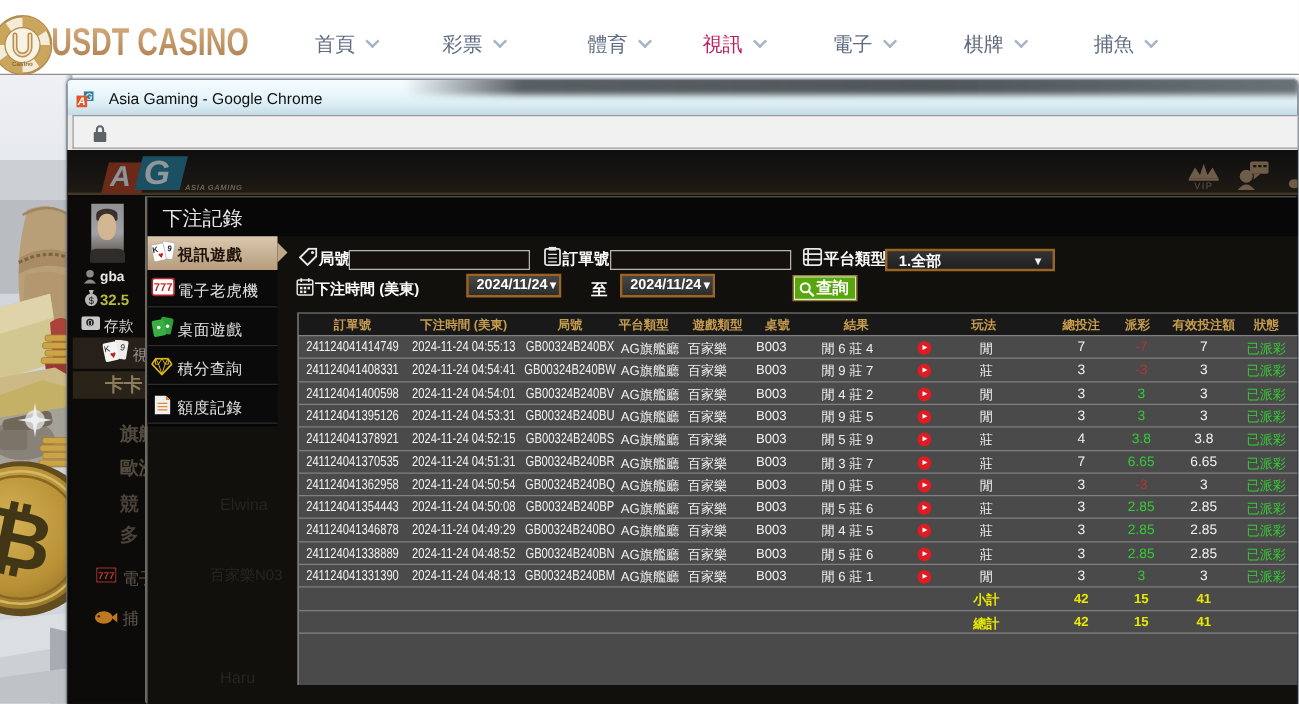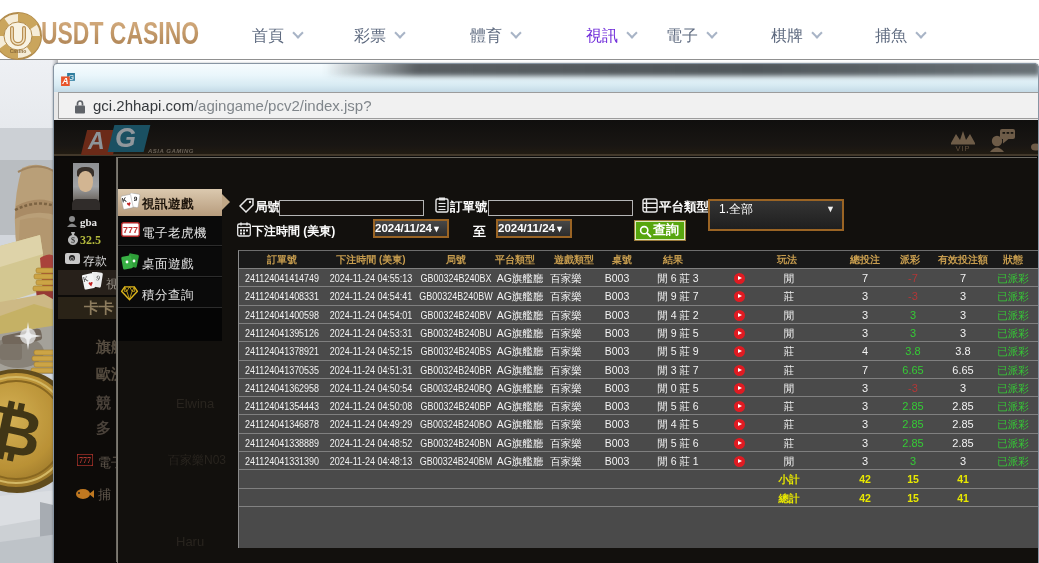--- a/index.html
+++ b/index.html
@@ -23,37 +23,37 @@
 #wtitle{position:absolute;left:33px;top:8px;font-size:12.5px;color:#101010;}
 #addrbar{position:absolute;left:0;top:28px;width:984px;height:28px;background:#e8e8e8;}
 #addrbox{position:absolute;left:4px;top:0;width:980px;height:27px;background:#f1f1f1;border:1px solid #9c9c9c;border-right:none;}
 #urltxt{position:absolute;left:39px;top:5px;font-size:15px;color:#35393d;}
 #urltxt span{color:#80868b;}
 #lock{position:absolute;left:20px;top:7px;}
 #page{position:absolute;left:0;top:56px;width:984px;height:443px;background:#0b0a09;overflow:hidden;}
 #agbar{position:absolute;left:0;top:0;width:984px;height:36px;background:linear-gradient(180deg,#100f0e,#191613 75%,#211b12);border-bottom:2px solid #42382a;}
 #agtext{position:absolute;left:94px;top:28px;font-size:6px;color:#6b6257;letter-spacing:0.5px;font-style:italic;font-weight:bold;}
 .topico{position:absolute;color:#74604b;}
-#sidebar{position:absolute;left:4px;top:38px;width:60px;height:405px;background:#0d0b09;overflow:hidden;color:#ddd;font-family:Liberation Serif, serif;}
+#sidebar{position:absolute;left:4px;top:38px;width:60px;height:405px;background:#0d0b09;overflow:hidden;color:#ddd;}
 #dialog{position:absolute;left:63px;top:38px;width:921px;height:405px;background:#12100d;border-left:1px solid #7d7a72;box-shadow:-1px -1px 0 #6e6b64;}
 #dlgtitle{position:absolute;left:0;top:0;width:921px;height:31px;background:#070707;color:#e8e8e8;font-size:16px;}
 #dlgtitle span{position:absolute;left:12px;top:7px;}
 #menu{position:absolute;left:0;top:31px;width:104px;height:152px;background:#050505;}
 .mi{position:absolute;left:0;width:104px;height:30px;background:#0a0a0a;border-bottom:1px solid #2c2c2c;color:#e3e3e3;font-size:12.5px;}
 .mi .lbl{position:absolute;left:24px;top:9px;white-space:nowrap;letter-spacing:0.5px;}
 .mi.sel{background:linear-gradient(180deg,#dbc9af,#b79c7d);color:#1c130a;font-weight:bold;height:27px;border-bottom:none;}
 .mi.sel .lbl{top:7px;}
 .mi.sel:after{content:"";position:absolute;right:-8px;top:5px;border-left:8px solid #c0a786;border-top:8px solid transparent;border-bottom:8px solid transparent;}
 .mico{position:absolute;left:3px;top:6px;}
 .mi.sel .mico{top:4px;}
 #content{position:absolute;left:104px;top:31px;width:817px;height:374px;color:#fff;}
 .flabel{position:absolute;font-size:12.5px;font-weight:bold;white-space:nowrap;color:#fdfdfd;}
 .fico{position:absolute;}
 .finput{position:absolute;height:16px;width:145px;background:#15100c;border:1px solid #b5b5b5;}
-.dsel{position:absolute;width:76px;height:19px;background:linear-gradient(180deg,#474747,#2d2d2d);border:2px solid #9a6424;color:#fff;font-size:11.5px;font-weight:bold;text-align:left;line-height:15px;}
+.dsel{position:absolute;width:76px;height:19px;background:linear-gradient(180deg,#474747,#2d2d2d);border:2px solid #9a6424;color:#fff;font-size:11.5px;font-weight:bold;text-align:right;line-height:15px;}
 #qbtn{position:absolute;left:413px;top:32px;width:50px;height:19px;background:#57a60e;border:1px solid #ddecc0;outline:1px solid #9a7a3a;color:#fff;font-size:13px;font-weight:bold;line-height:16px;}
 #tbl{position:absolute;left:16px;top:61px;width:802px;height:298px;background:#4a4a4a;border-left:1px solid #8b8b8b;border-top:1px solid #6e6e6e;}
 #thead{position:absolute;left:0;top:0;width:800px;height:17px;background:#191919;color:#c69c4e;font-size:10px;font-weight:bold;}
 .hc{position:absolute;top:2px;text-align:center;white-space:nowrap;}
 .row{position:absolute;left:0;width:800px;height:19px;border-top:1px solid #808080;color:#f2f2f2;font-size:10.5px;}
 .rc{position:absolute;top:3px;text-align:center;white-space:nowrap;}
 .cond{font-size:11.5px;transform:scaleX(0.78);}
 .amt{font-size:11px;}
 .grn{color:#35cb35;}
 .red{color:#b23737;}
@@ -76,21 +76,21 @@
     <path d="M47 24a23 23 0 0 1-9 18l-8-11a9 9 0 0 0 3-7z" fill="#caa55c"></path>
     <circle cx="24" cy="24" r="14" fill="#f8f2e2" stroke="#b28c4e" stroke-width="1"></circle>
     <path d="M18 16v10a6 6 0 0 0 12 0V16" fill="none" stroke="#b98f52" stroke-width="4" stroke-linecap="round"></path>
     <path d="M18 16v10a6 6 0 0 0 12 0V16" fill="none" stroke="#f3e6c8" stroke-width="1.5" stroke-linecap="round"></path>
     <text x="24" y="41" font-size="5" fill="#8a6a3a" text-anchor="middle" font-weight="bold">Casino</text>
   </svg>
   <div id="logotext">USDT CASINO</div>
   <div class="nav" style="left:252px">首頁<span class="chev"></span></div>
   <div class="nav" style="left:354px">彩票<span class="chev"></span></div>
   <div class="nav" style="left:470px">體育<span class="chev"></span></div>
-  <div class="nav" style="left:586px;color:#6d28d9">視訊<span class="chev"></span></div>
+  <div class="nav" style="left:562px;color:#be185d">視訊<span class="chev"></span></div>
   <div class="nav" style="left:666px">電子<span class="chev"></span></div>
   <div class="nav" style="left:771px">棋牌<span class="chev"></span></div>
   <div class="nav" style="left:875px">捕魚<span class="chev"></span></div>
 </div>
 <div id="strip">
   <svg width="58" height="503" viewBox="0 0 58 503">
     <defs>
       <linearGradient id="sky" x1="0" y1="0" x2="0" y2="1">
         <stop offset="0" stop-color="#eef0f4"></stop>
           <stop offset="0.6" stop-color="#e6e9ed"></stop>
@@ -151,28 +151,28 @@
 
 <div id="win">
  <div id="titlebar">
    <div id="titlestreak"></div>
    <svg id="favicon" width="14" height="13" viewBox="0 0 16 15">
      <rect x="7" y="0" width="9" height="9" fill="#2e7d9e"></rect>
      <text x="11.5" y="7.8" font-size="9" font-weight="bold" font-style="italic" fill="#d8e8f0" text-anchor="middle">G</text>
      <rect x="0" y="4" width="10" height="11" fill="#e8542a"></rect>
      <text x="5" y="13" font-size="10" font-weight="bold" font-style="italic" fill="#fff" text-anchor="middle">A</text>
    </svg>
+   <div id="wtitle">Asia Gaming - Google Chrome</div>
  </div>
  <div id="addrbar">
       <div id="addrbox"></div>
    <svg id="lock" width="12" height="16" viewBox="0 0 12 16">
      <rect x="1" y="6.5" width="10" height="8" rx="1" fill="#5f6368"></rect>
      <path d="M3.5 6.5V4.5a2.5 2.5 0 0 1 5 0v2" fill="none" stroke="#5f6368" stroke-width="1.7"></path>
    </svg>
-   <div id="urltxt">gci.2hhapi.com<span>/agingame/pcv2/index.jsp?</span></div>
  </div>
  <div id="page">
    <div id="agbar">
      <div class="abs" style="left:30px;top:10px;width:32px;height:25px;background:#6b2a18;transform:skewX(-14deg)"></div>
      <div class="abs" style="left:57px;top:5px;width:36px;height:27px;background:#1a5062;transform:skewX(-14deg)"></div>
      <div class="abs" style="left:34px;top:8px;color:#8d9499;font-weight:bold;font-style:italic;font-size:23px;">A</div>
      <div class="abs" style="left:61px;top:3px;color:#90979c;font-weight:bold;font-style:italic;font-size:27px;">G</div>
      <div id="agtext">ASIA GAMING</div>
      <svg class="topico" style="left:896px;top:10px" width="26" height="22" viewBox="0 0 26 22">
        <path d="M1 13 L6 4 L10 10 L13 1 L16 10 L20 4 L25 13 Z" fill="#6e5c48"></path>
@@ -241,20 +241,23 @@
           <ellipse cx="9" cy="8" rx="7" ry="5" fill="#c07820"></ellipse>
           <path d="M15 8 l5 -4 0 8z" fill="#c07820"></path>
           <circle cx="5" cy="7" r="1" fill="#222"></circle>
         </svg>
      <div class="sbtx" style="left:40px;top:328px;font-size:13px;color:#5f564c;">捕</div>
    </div>
    <div id="dialog">
      <div class="ghost" style="left:58px;top:238px;font-size:13px;">Elwina</div>
      <div class="ghost" style="left:50px;top:294px;font-size:12px;">百家樂N03</div>
      <div class="ghost" style="left:58px;top:376px;font-size:13px;">Haru</div>
+     <div id="dlgtitle">
+          <span>下注記錄</span>
+        </div>
      <div id="menu">
        <div class="mi sel" style="top:0">
          <svg class="mico" width="20" height="19" viewBox="0 0 22 20">
            <rect x="9" y="0" width="11" height="15" rx="1.5" fill="#fff" stroke="#999" stroke-width="0.5" transform="rotate(9 14 7)"></rect>
            <text x="16" y="8" font-size="7" fill="#222" transform="rotate(9 14 7)" text-anchor="middle">9</text>
            <rect x="1" y="2" width="11" height="15" rx="1.5" fill="#fff" stroke="#999" stroke-width="0.5" transform="rotate(-12 6 9)"></rect>
            <text x="4" y="9" font-size="7" fill="#222" transform="rotate(-12 6 9)" text-anchor="middle">K</text>
            <text x="8" y="15" font-size="8" fill="#c02020" transform="rotate(-12 6 9)" text-anchor="middle">♥</text>
          </svg>
          <span class="lbl">視訊遊戲</span>
@@ -275,20 +278,32 @@
           </div>
        <div class="mi" style="top:58px">
          <svg class="mico" width="19" height="18" viewBox="0 0 19 18">
            <rect x="7" y="1" width="10" height="13" rx="1.5" fill="#2e9e38" transform="rotate(12 12 7)"></rect>
            <rect x="1" y="3" width="10" height="13" rx="1.5" fill="#38b044" transform="rotate(-10 6 9)"></rect>
            <circle cx="6" cy="9" r="1.4" fill="#fff"></circle>
               <circle cx="13" cy="8" r="1.4" fill="#fff"></circle>
          </svg>
          <span class="lbl">桌面遊戲</span>
           </div>
+       <div class="mi" style="top:120px">
+         <svg class="mico" width="14" height="16" viewBox="0 0 16 17" style="left:5px;top:7px">
+           <path d="M1 0 h10 l4 4 v13 h-14z" fill="#f0f0f0"></path>
+           <path d="M11 0 l4 4 -4 0z" fill="#e08830"></path>
+           <g stroke="#e08830" stroke-width="1.2">
+                <path d="M3.5 7 h9"></path>
+                <path d="M3.5 10 h9"></path>
+                <path d="M3.5 13 h9"></path>
+              </g>
+         </svg>
+         <span class="lbl">額度記錄</span>
+          </div>
      </div>
      <div id="content">
        <svg class="fico" style="left:17px;top:9px" width="15" height="15" viewBox="0 0 15 15">
             <path d="M1 8 L8 1 h6 v6 L7 14z" fill="none" stroke="#e8e8e8" stroke-width="1.5"></path>
             <circle cx="11" cy="4" r="1.2" fill="#e8e8e8"></circle>
           </svg>
        <div class="flabel" style="left:33px;top:10px">局號</div>
        <div class="finput" style="left:57px;top:11px"></div>
        <svg class="fico" style="left:213px;top:8px" width="14" height="16" viewBox="0 0 14 16">
             <rect x="1" y="2" width="12" height="13" rx="1.5" fill="none" stroke="#e8e8e8" stroke-width="1.4"></rect>
@@ -302,21 +317,21 @@
        <div class="flabel" style="left:228px;top:10px">訂單號</div>
        <div class="finput" style="left:266px;top:11px"></div>
        <svg class="fico" style="left:420px;top:9px" width="16" height="15" viewBox="0 0 16 15">
             <g fill="none" stroke="#e8e8e8" stroke-width="1.4">
               <rect x="1" y="1" width="14" height="13" rx="2"></rect>
               <path d="M1 5.3 h14 M1 9.6 h14"></path>
               <path d="M4.5 1 v13"></path>
             </g>
           </svg>
        <div class="flabel" style="left:437px;top:10px">平台類型</div>
-       <div class="dsel" style="left:486px;top:10px;width:136px;height:32px;line-height:16px;text-align:left;padding-left:9px;font-weight:normal;background:linear-gradient(180deg,#343434,#1f1f1f);border:2px solid #9a6424;font-size:12px;">1.全部<span style="position:absolute;right:7px;top:0;font-size:9px;color:#f0f0f0">▼</span></div>
+       <div class="dsel" style="left:486px;top:10px;width:136px;height:18px;line-height:16px;text-align:left;padding-left:9px;font-weight:bold;background:linear-gradient(180deg,#343434,#1f1f1f);border:2px solid #9a6424;font-size:12px;">1.全部<span style="position:absolute;right:7px;top:0;font-size:9px;color:#f0f0f0">▼</span></div>
        <svg class="fico" style="left:15px;top:33px" width="14" height="15" viewBox="0 0 14 15">
             <rect x="0.7" y="2" width="12.6" height="12" rx="1.5" fill="none" stroke="#e8e8e8" stroke-width="1.3"></rect>
             <path d="M0.7 5.5 h12.6" stroke="#e8e8e8" stroke-width="1.2"></path>
             <path d="M4 0.5 v3 M10 0.5 v3" stroke="#e8e8e8" stroke-width="1.4"></path>
             <g fill="#e8e8e8">
               <rect x="3" y="7.5" width="2" height="2"></rect>
               <rect x="6" y="7.5" width="2" height="2"></rect>
               <rect x="9" y="7.5" width="2" height="2"></rect>
               <rect x="3" y="10.5" width="2" height="2"></rect>
               <rect x="6" y="10.5" width="2" height="2"></rect>
@@ -331,35 +346,35 @@
               <path d="M8 8 L12 12" stroke="#fff" stroke-width="1.8"></path>
             </svg><span style="margin-left:17px">查詢</span></div>
        <div id="tbl">
 <div id="thead">
 <div class="hc" style="left:-17px;width:120px">訂單號</div>
 <div class="hc" style="left:72px;width:120px">下注時間 (美東)</div>
 <div class="hc" style="left:157px;width:120px">局號</div>
 <div class="hc" style="left:216px;width:120px">平台類型</div>
 <div class="hc" style="left:275px;width:120px">遊戲類型</div>
 <div class="hc" style="left:323px;width:120px">桌號</div>
-<div class="hc" style="left:374px;width:120px">結果</div>
+<div class="hc" style="left:386px;width:120px">結果</div>
 <div class="hc" style="left:488px;width:120px">玩法</div>
 <div class="hc" style="left:566px;width:120px">總投注</div>
 <div class="hc" style="left:611px;width:120px">派彩</div>
 <div class="hc" style="left:664px;width:120px">有效投注額</div>
 <div class="hc" style="left:714px;width:120px">狀態</div>
 </div>
 <div class="row" style="top:17px">
               <div class="rc cond" style="left:-12px;width:110px">241124041414749</div>
               <div class="rc cond" style="left:72px;width:120px">2024-11-24 04:55:13</div>
               <div class="rc cond" style="left:162px;width:110px">GB00324B240BX</div>
               <div class="rc" style="left:241px;width:80px">AG旗艦廳</div>
               <div class="rc" style="left:287px;width:80px">百家樂</div>
               <div class="rc" style="left:348px;width:60px">B003</div>
-              <div class="rc" style="left:394px;width:90px">閒 6 莊 3</div>
+              <div class="rc" style="left:394px;width:90px">閒 6 莊 4</div>
               <div class="play" style="left:495px"></div>
               <div class="rc" style="left:530px;width:40px">閒</div>
               <div class="rc amt" style="left:596px;width:60px">7</div>
               <div class="rc red amt" style="left:644px;width:60px">-7</div>
               <div class="rc amt" style="left:694px;width:60px">7</div>
               <div class="rc grn" style="left:744px;width:60px">已派彩</div>
             </div>
 <div class="row" style="top:35px">
               <div class="rc cond" style="left:-12px;width:110px">241124041408331</div>
               <div class="rc cond" style="left:72px;width:120px">2024-11-24 04:54:41</div>

